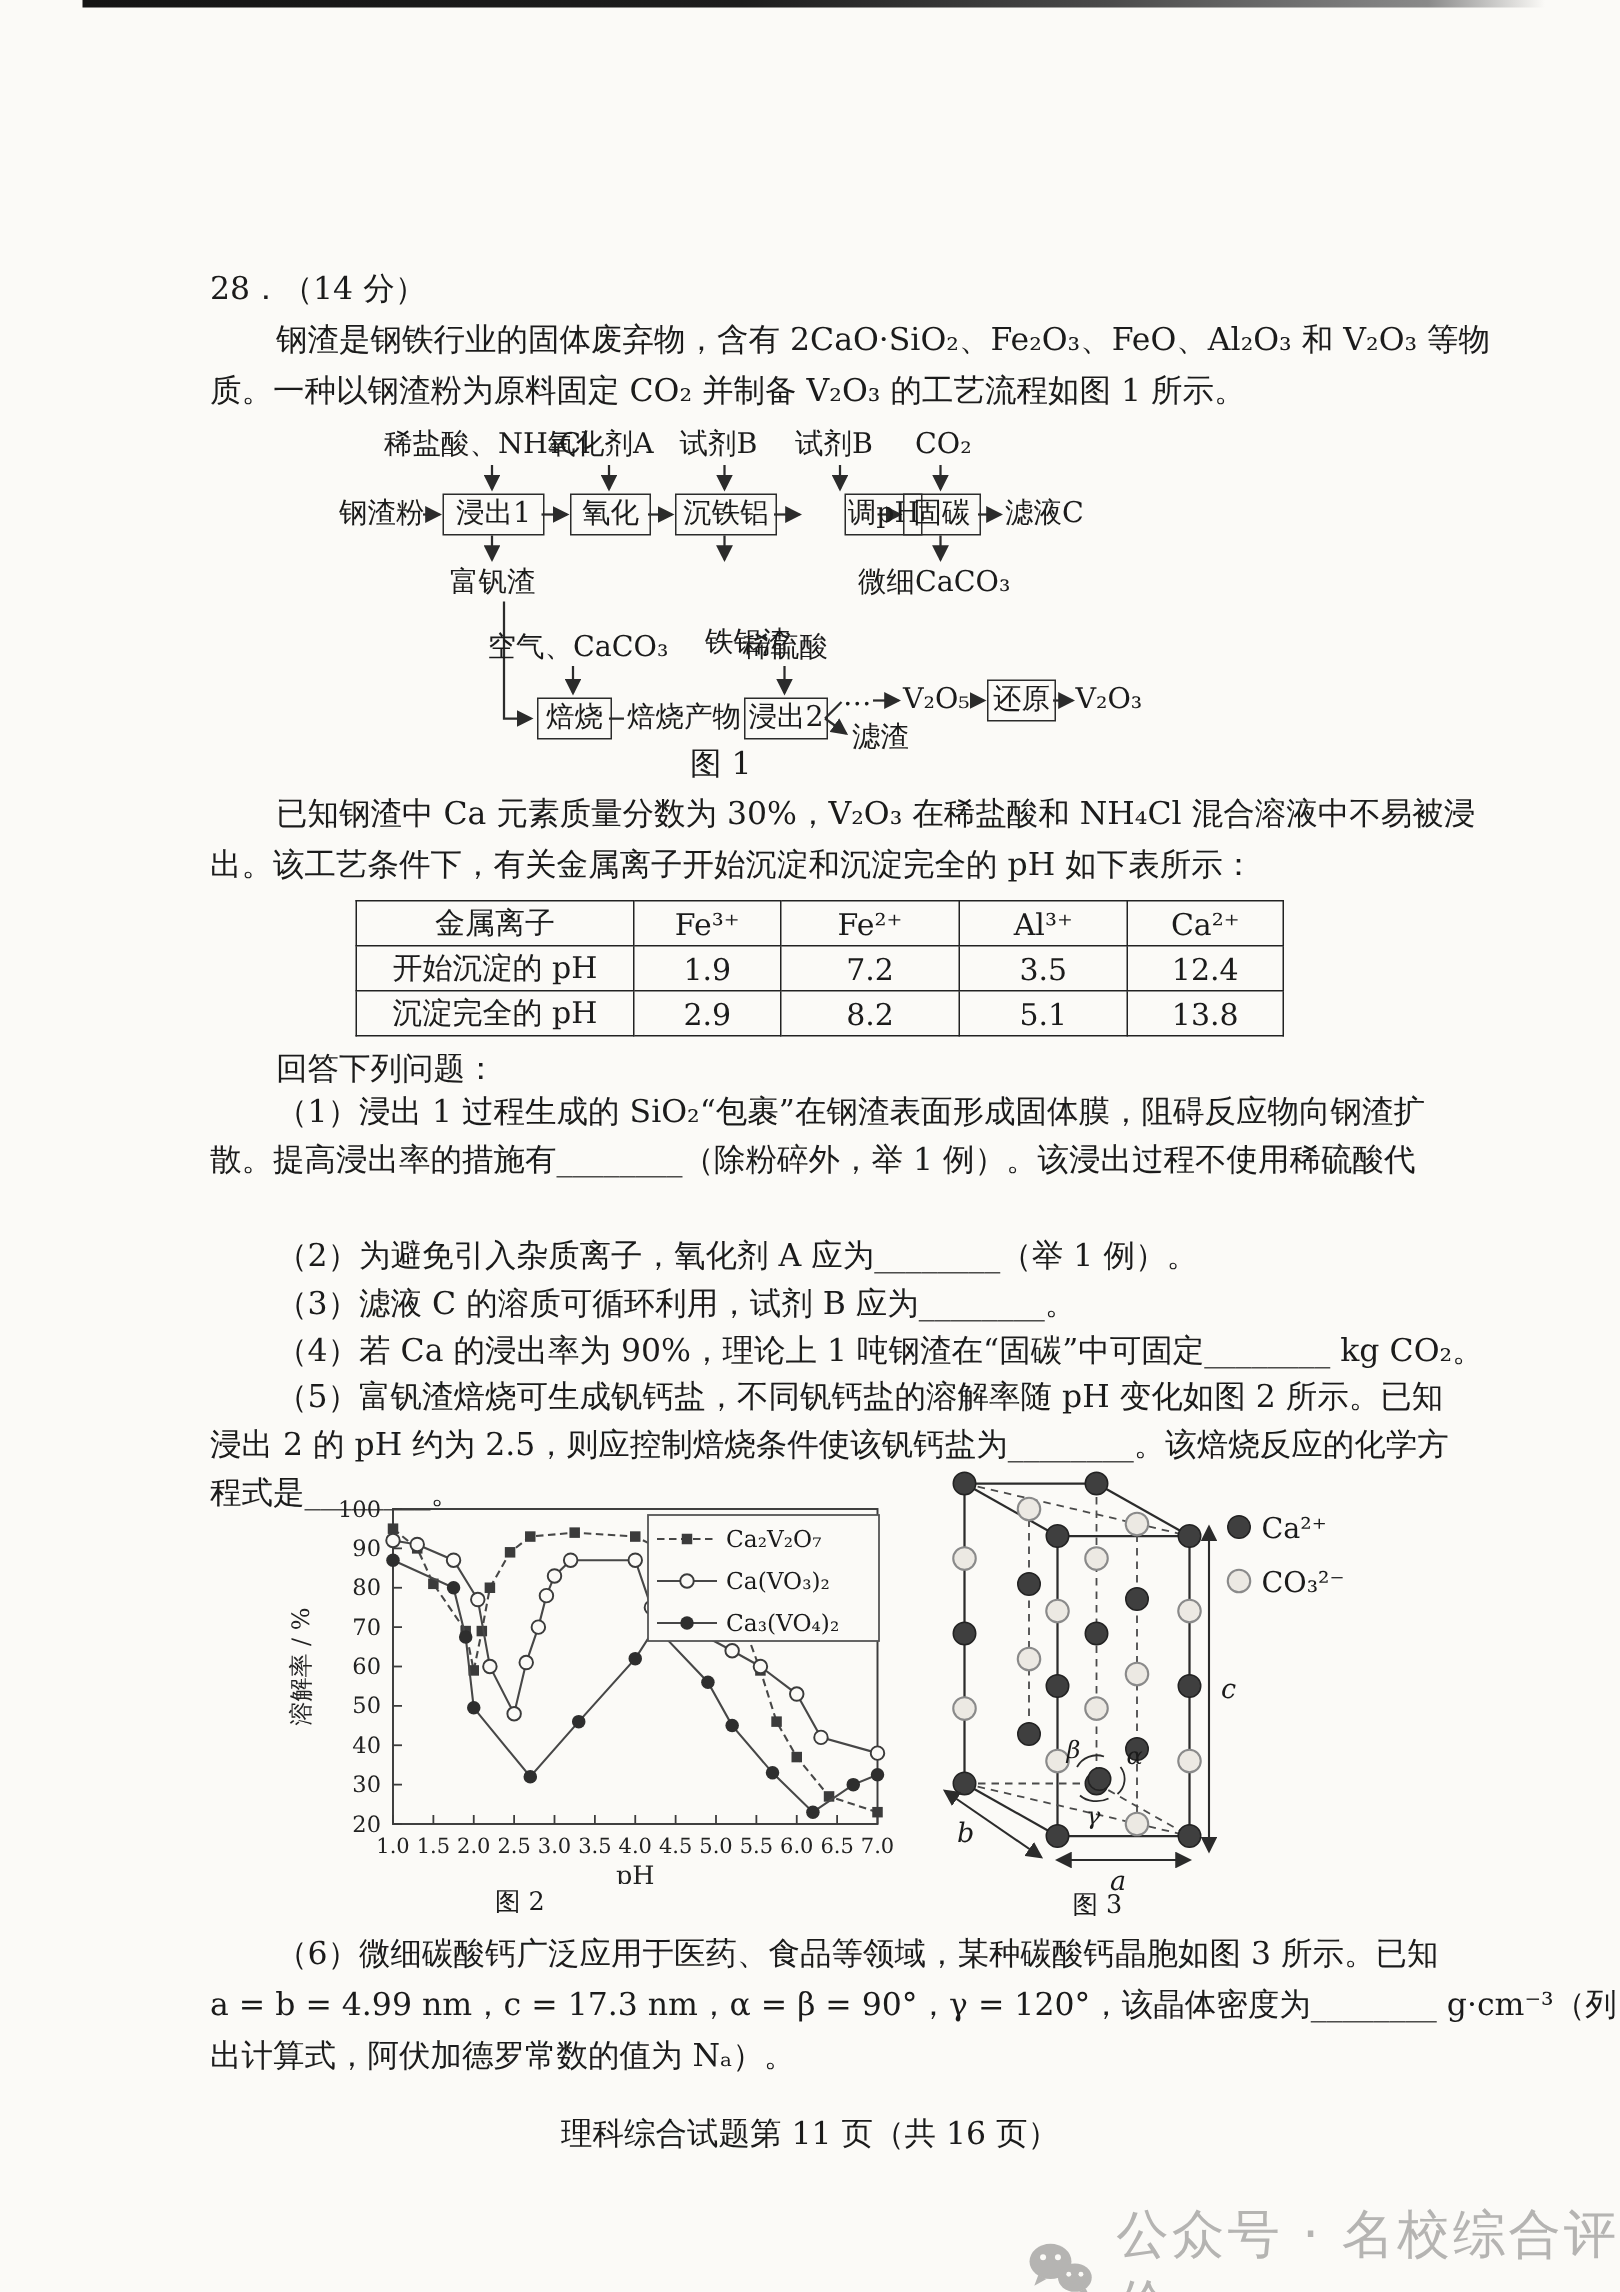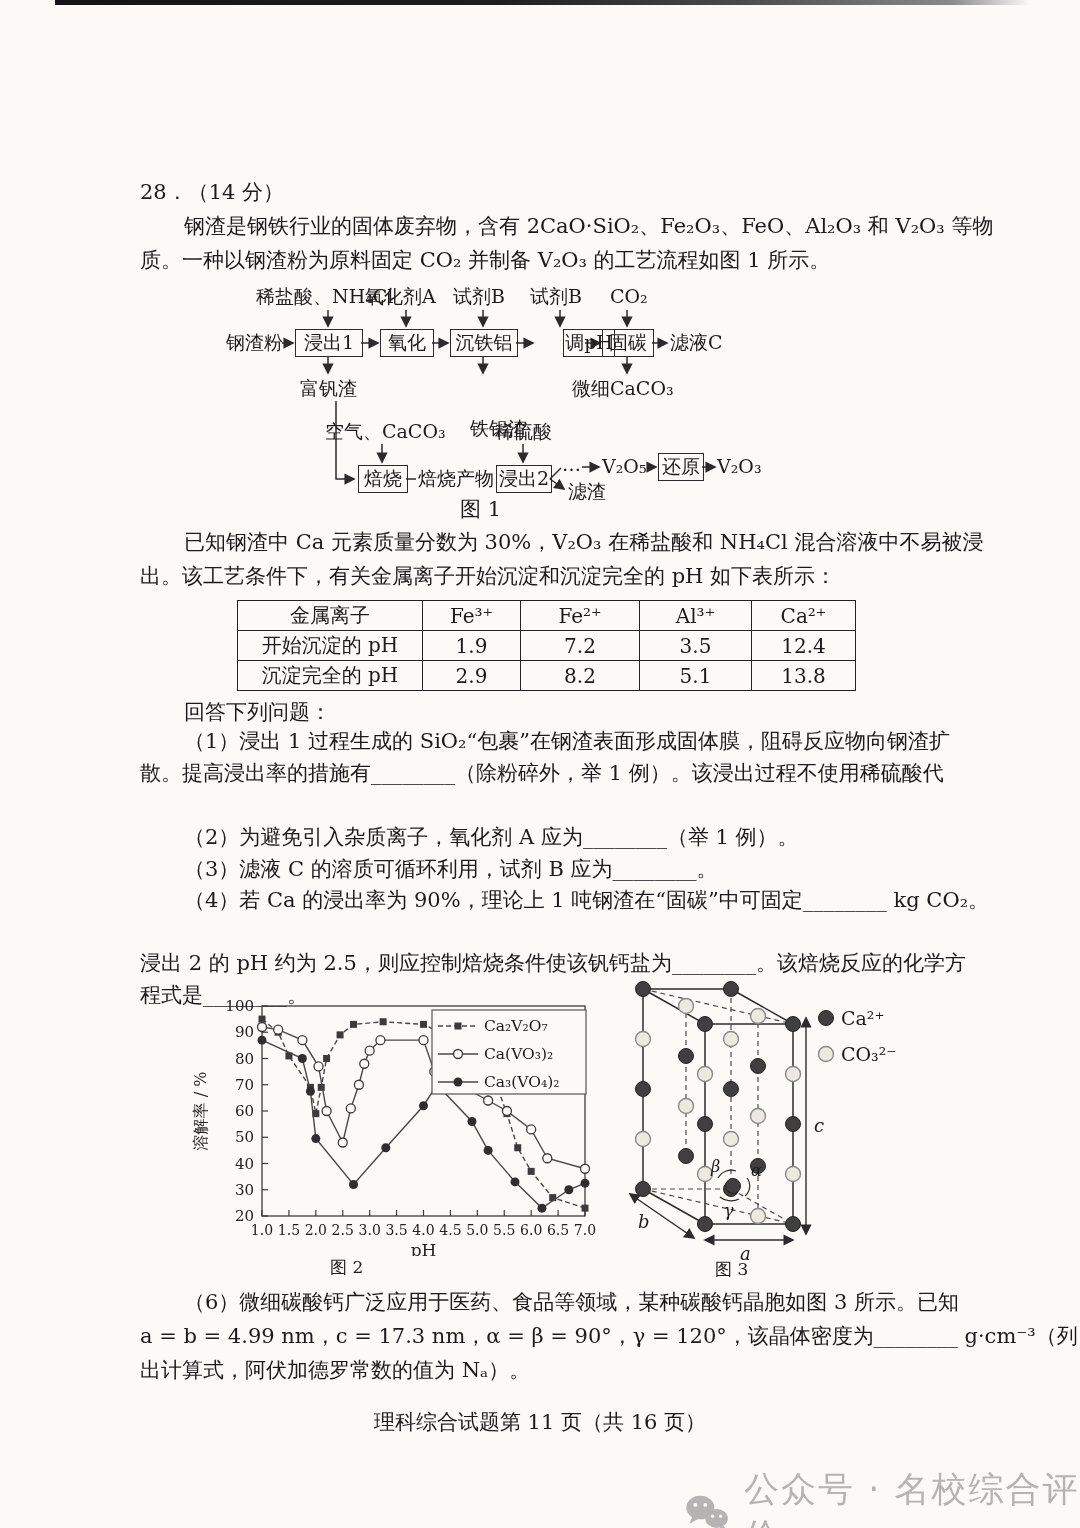--- a/index.html
+++ b/index.html
@@ -144,20 +144,21 @@
     </tr>
   </tbody>
     </table>
 
   <div class="line" style="left:184px; top:698px;">回答下列问题：</div>
   <div class="line" style="left:184px; top:727px;">（1）浸出 1 过程生成的 SiO₂“包裹”在钢渣表面形成固体膜，阻碍反应物向钢渣扩</div>
   <div class="line" style="left:140px; top:759px;">散。提高浸出率的措施有________（除粉碎外，举 1 例）。该浸出过程不使用稀硫酸代</div>
   <div class="line" style="left:184px; top:823px;">（2）为避免引入杂质离子，氧化剂 A 应为________（举 1 例）。</div>
   <div class="line" style="left:184px; top:855px;">（3）滤液 C 的溶质可循环利用，试剂 B 应为________。</div>
   <div class="line" style="left:184px; top:886px;">（4）若 Ca 的浸出率为 90%，理论上 1 吨钢渣在“固碳”中可固定________ kg CO₂。</div>
+  <div class="line" style="left:184px; top:917px;">（5）富钒渣焙烧可生成钒钙盐，不同钒钙盐的溶解率随 pH 变化如图 2 所示。已知</div>
   <div class="line" style="left:140px; top:949px;">浸出 2 的 pH 约为 2.5，则应控制焙烧条件使该钒钙盐为________。该焙烧反应的化学方</div>
   <div class="line" style="left:140px; top:981px;">程式是________。</div>
 
   <div id="chart-wrap">
     <svg id="chart-svg" width="432" height="262">
         <rect x="74" y="12" width="323" height="210" fill="none" stroke="#3c3c3c" stroke-width="1.3"></rect>
         <line x1="74" y1="222" x2="80" y2="222" stroke="#3c3c3c" stroke-width="1.2"></line>
         <text x="66" y="227" text-anchor="end" font-size="15" fill="#222">20</text>
         <line x1="74" y1="195.75" x2="80" y2="195.75" stroke="#3c3c3c" stroke-width="1.2"></line>
         <text x="66" y="200.75" text-anchor="end" font-size="15" fill="#222">30</text>

